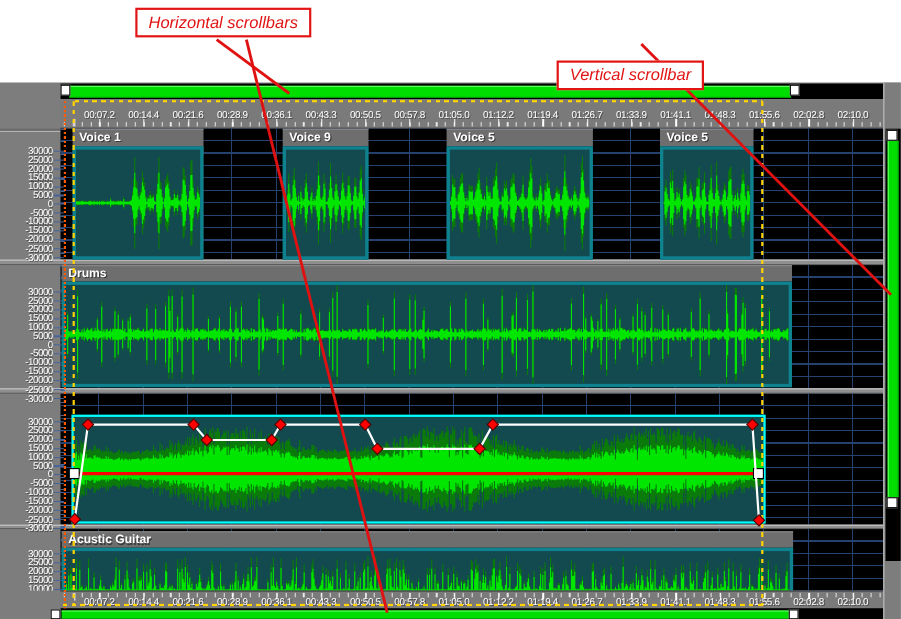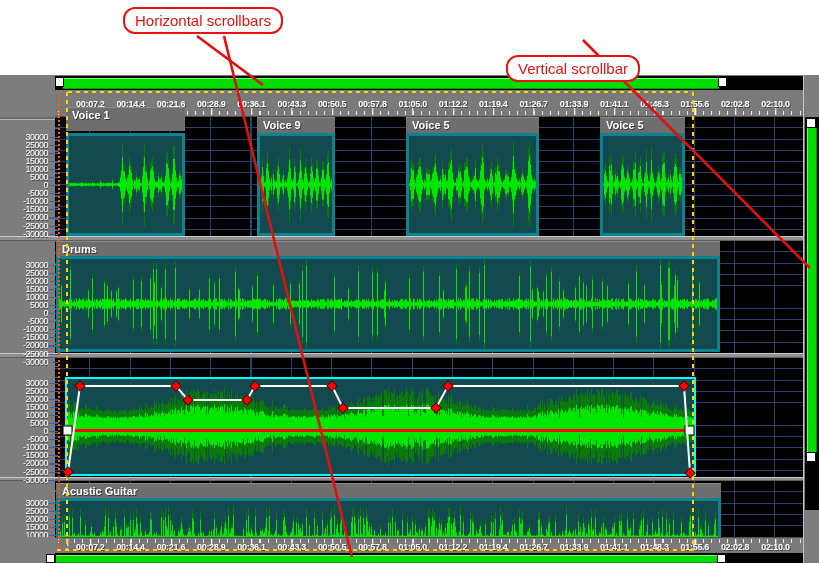--- a/index.html
+++ b/index.html
@@ -7,21 +7,21 @@
          font-family:"Liberation Sans",sans-serif;background:#ffffff;}
   
   #app{position:absolute;left:0;top:75px;width:819px;height:488px;background:#7d7d7d;overflow:hidden;}
   .abs{position:absolute;}
   
   .hscroll-track{background:#000;}
   .scroll-green{background:#00dd00;border-top:1px solid #66ff66;border-bottom:1px solid #009900;box-sizing:border-box;}
   .scroll-handle{background:#ffffff;border:1px solid #000;box-sizing:border-box;}
   
   .ruler{background:#7a7a7a;border-bottom:1px solid #4e4e4e;box-sizing:border-box;}
-  .rlabel{position:absolute;width:44px;text-align:center;font-size:9px;font-weight:bold;color:#ffffff;
+  .rlabel{position:absolute;width:44px;text-align:center;font-size:9px;font-weight:normal;color:#ffffff;
           text-shadow:1px 1px 0 #4a4a4a;letter-spacing:-0.3px;}
   .ticks-minor-b{position:absolute;left:0;bottom:1px;width:100%;height:4px;
       background:repeating-linear-gradient(90deg,#e8e8e8 0 1px,transparent 1px 8.06px);background-position-x:3px;}
   .ticks-major-b{position:absolute;left:0;bottom:1px;width:100%;height:7px;
       background:repeating-linear-gradient(90deg,#ffffff 0 1px,transparent 1px 40.3px);background-position-x:35.3px;}
   .ticks-minor-t{position:absolute;left:0;top:1px;width:100%;height:4px;
       background:repeating-linear-gradient(90deg,#e8e8e8 0 1px,transparent 1px 8.06px);background-position-x:3px;}
   .ticks-major-t{position:absolute;left:0;top:1px;width:100%;height:7px;
       background:repeating-linear-gradient(90deg,#ffffff 0 1px,transparent 1px 40.3px);background-position-x:35.3px;}
   
@@ -44,22 +44,22 @@
   .scale span{display:block;height:8.05px;line-height:8.05px;}
   .scale-ticks{width:9px;background:repeating-linear-gradient(180deg,#44639b 0 1px,transparent 1px 8.05px);
                background-position-y:3px;}
   .lstrip{background:repeating-linear-gradient(180deg,#44639b 0 1px,transparent 1px 11.3px);}
   
   .orange-dot-v{width:2px;background:repeating-linear-gradient(180deg,#ff5a00 0 2px,transparent 2px 4px);}
   .yellow-dash-v{width:2px;background:repeating-linear-gradient(180deg,#ffd400 0 4px,transparent 4px 8px);}
   .yellow-dash-h{height:2px;background:repeating-linear-gradient(90deg,#ffd400 0 4px,transparent 4px 8px);}
   .overlay-svg{position:absolute;left:0;top:0;pointer-events:none;}
   
-  .callout{position:absolute;background:#ffffff;border:2px solid #e21414;border-radius:12px;
-           color:#e21414;font-size:15px;padding:3px 10px;white-space:nowrap;z-index:70;}
+  .callout{position:absolute;background:#ffffff;border:2px solid #e21414;border-radius:0;
+           color:#e21414;font-size:15px;padding:3px 10px;white-space:nowrap;z-index:70;font-style:italic;}
   .groove{background:#6a6a6a;border-bottom:1px solid #b5b5b5;}
 </style>
 </head>
 <body>
 
 <div id="stage">
 
   <div id="app">
 
     <div class="abs hscroll-track" style="left:55px;top:1px;width:748px;height:14px;"></div>
@@ -150,21 +150,21 @@
     <div class="abs scale-ticks abs" style="left:49px;top:305px;height:105px;"></div>
     <div class="abs scale" style="left:0;top:424px;height:38px;">
         <span>30000</span>
         <span>25000</span>
         <span>20000</span>
         <span>15000</span>
         <span>10000</span>
       </div>
     <div class="abs scale-ticks abs" style="left:49px;top:425px;height:37px;"></div>
 
-    <div class="abs clip-header" style="left:66px;top:32px;width:119px;height:24px;">Voice 1</div>
+    <div class="abs clip-header" style="left:66px;top:42px;width:119px;height:24px;">Voice 1</div>
     <div class="abs clip-body" style="left:66px;top:58px;width:119px;height:103px;">
       <div class="wave"><svg width="113" height="97">
             <path d="M0.5 46.5V50.5M1.5 46.4V50.6M2.5 46.5V50.5M3.5 46.5V50.5M4.5 46.6V50.4M5.5 46.0V51.0M6.5 46.3V50.7M7.5 47.1V49.9M8.5 46.9V50.1M9.5 46.7V50.3M10.5 47.1V49.9M11.5 46.4V50.6M12.5 46.0V51.0M13.5 46.1V50.9M14.5 46.4V50.6M15.5 47.2V49.8M16.5 45.8V51.2M17.5 47.1V49.9M18.5 46.8V50.2M19.5 46.4V50.6M20.5 47.1V49.9M21.5 46.1V50.9M22.5 47.3V49.7M23.5 46.0V51.0M24.5 46.5V50.5M25.5 46.5V50.5M26.5 47.2V49.8M27.5 47.2V49.8M28.5 46.3V50.7M29.5 46.7V50.3M30.5 46.8V50.2M31.5 43.6V53.4M32.5 46.2V50.8M33.5 46.5V50.5M34.5 46.0V51.0M35.5 47.1V49.9M36.5 46.4V50.6M37.5 46.7V50.3M38.5 45.9V51.1M39.5 46.4V50.6M40.5 45.9V51.1M41.5 46.6V50.4M42.5 46.5V50.5M43.5 42.9V54.1M44.5 46.7V50.3M45.5 47.2V49.8M46.5 46.5V50.5M47.5 47.1V49.9M48.5 46.4V50.6M49.5 45.9V51.1M50.5 44.7V52.3M51.5 38.2V58.8M52.5 26.8V70.2M53.5 6.9V90.1M54.5 27.1V69.9M55.5 29.1V67.9M56.5 39.4V57.6M57.5 43.8V53.2M58.5 38.0V59.0M59.5 34.3V62.7M60.5 20.0V77.0M61.5 25.7V71.3M62.5 30.4V66.6M63.5 41.0V56.0M64.5 46.9V50.1M65.5 42.1V54.9M66.5 43.0V54.0M67.5 37.6V59.4M68.5 42.0V55.0M69.5 41.2V55.8M70.5 39.9V57.1M71.5 45.9V51.1M72.5 47.2V49.8M73.5 36.0V61.0M74.5 22.1V74.9M75.5 6.7V90.3M76.5 28.8V68.2M77.5 29.9V67.1M78.5 40.1V56.9M79.5 47.2V49.8M80.5 42.4V54.6M81.5 27.2V69.8M82.5 24.3V72.7M83.5 21.8V75.2M84.5 28.5V68.5M85.5 40.5V56.5M86.5 45.1V51.9M87.5 44.4V52.6M88.5 44.2V52.8M89.5 36.2V60.8M90.5 41.3V55.7M91.5 41.3V55.7M92.5 37.5V59.5M93.5 44.9V52.1M94.5 46.2V50.8M95.5 43.7V53.3M96.5 36.0V61.0M97.5 16.0V81.0M98.5 17.5V79.5M99.5 23.8V73.2M100.5 38.3V58.7M101.5 47.0V50.0M102.5 42.6V54.4M103.5 32.1V64.9M104.5 9.9V87.1M105.5 9.8V87.2M106.5 27.6V69.4M107.5 38.3V58.7M108.5 44.3V52.7M109.5 43.4V53.6M110.5 33.6V63.4M111.5 36.0V61.0M112.5 40.5V56.5" stroke="#0a7a0a" stroke-width="1" fill="none"></path>
             <path d="M0.5 47.2V49.8M1.5 47.1V49.9M2.5 47.2V49.8M3.5 47.2V49.8M4.5 47.3V49.7M5.5 46.9V50.1M6.5 47.0V50.0M7.5 47.5V49.5M8.5 47.4V49.6M9.5 47.3V49.7M10.5 47.6V49.4M11.5 47.1V49.9M12.5 46.9V50.1M13.5 46.9V50.1M14.5 47.1V49.9M15.5 47.7V49.3M16.5 46.7V50.3M17.5 47.6V49.4M18.5 47.4V49.6M19.5 47.1V49.9M20.5 47.6V49.4M21.5 46.9V50.1M22.5 47.7V49.3M23.5 46.9V50.1M24.5 47.2V49.8M25.5 47.2V49.8M26.5 47.6V49.4M27.5 47.7V49.3M28.5 47.1V49.9M29.5 47.3V49.7M30.5 47.4V49.6M31.5 45.3V51.7M32.5 47.0V50.0M33.5 47.2V49.8M34.5 46.9V50.1M35.5 47.6V49.4M36.5 47.1V49.9M37.5 47.3V49.7M38.5 46.8V50.2M39.5 47.1V49.9M40.5 46.8V50.2M41.5 47.3V49.7M42.5 47.2V49.8M43.5 44.8V52.2M44.5 47.3V49.7M45.5 47.6V49.4M46.5 47.2V49.8M47.5 47.6V49.4M48.5 47.1V49.9M49.5 46.8V50.2M50.5 46.0V51.0M51.5 41.7V55.3M52.5 34.2V62.8M53.5 21.0V76.0M54.5 34.4V62.6M55.5 35.7V61.3M56.5 42.5V54.5M57.5 45.4V51.6M58.5 41.6V55.4M59.5 39.1V57.9M60.5 29.7V67.3M61.5 33.4V63.6M62.5 36.6V60.4M63.5 43.5V53.5M64.5 47.4V49.6M65.5 44.3V52.7M66.5 44.9V52.1M67.5 41.3V55.7M68.5 44.2V52.8M69.5 43.7V53.3M70.5 42.8V54.2M71.5 46.8V50.2M72.5 47.6V49.4M73.5 40.3V56.7M74.5 31.1V65.9M75.5 20.9V76.1M76.5 35.5V61.5M77.5 36.2V60.8M78.5 43.0V54.0M79.5 47.7V49.3M80.5 44.4V52.6M81.5 34.5V62.5M82.5 32.5V64.5M83.5 30.9V66.1M84.5 35.3V61.7M85.5 43.2V53.8M86.5 46.3V50.7M87.5 45.8V51.2M88.5 45.7V51.3M89.5 40.4V56.6M90.5 43.8V53.2M91.5 43.8V53.2M92.5 41.2V55.8M93.5 46.1V50.9M94.5 47.0V50.0M95.5 45.3V51.7M96.5 40.3V56.7M97.5 27.1V69.9M98.5 28.0V69.0M99.5 32.2V64.8M100.5 41.7V55.3M101.5 47.5V49.5M102.5 44.6V52.4M103.5 37.7V59.3M104.5 23.0V74.0M105.5 23.0V74.0M106.5 34.7V62.3M107.5 41.8V55.2M108.5 45.7V51.3M109.5 45.2V51.8M110.5 38.7V58.3M111.5 40.2V56.8M112.5 43.2V53.8" stroke="#00e600" stroke-width="1" fill="none"></path>
           </svg></div>
     </div>
     <div class="abs clip-header" style="left:257px;top:42px;width:78px;height:16px;">Voice 9</div>
     <div class="abs clip-body" style="left:257px;top:58px;width:78px;height:103px;">
       <div class="wave"><svg width="72" height="97">
             <path d="M0.5 46.9V50.1M1.5 36.9V60.1M2.5 22.1V74.9M3.5 35.4V61.6M4.5 45.7V51.3M5.5 42.7V54.3M6.5 23.7V73.3M7.5 16.4V80.6M8.5 27.9V69.1M9.5 40.2V56.8M10.5 45.2V51.8M11.5 39.0V58.0M12.5 47.2V49.8M13.5 33.1V63.9M14.5 41.6V55.4M15.5 45.3V51.7M16.5 43.0V54.0M17.5 27.5V69.5M18.5 21.3V75.7M19.5 33.0V64.0M20.5 44.6V52.4M21.5 46.0V51.0M22.5 39.8V57.2M23.5 33.9V63.1M24.5 46.0V51.0M25.5 43.1V53.9M26.5 45.3V51.7M27.5 38.8V58.2M28.5 29.6V67.4M29.5 10.8V86.2M30.5 23.7V73.3M31.5 42.1V54.9M32.5 44.3V52.7M33.5 39.8V57.2M34.5 22.0V75.0M35.5 29.0V68.0M36.5 47.1V49.9M37.5 46.3V50.7M38.5 42.0V55.0M39.5 30.4V66.6M40.5 12.1V84.9M41.5 27.7V69.3M42.5 41.1V55.9M43.5 44.6V52.4M44.5 32.6V64.4M45.5 22.7V74.3M46.5 31.2V65.8M47.5 39.5V57.5M48.5 46.0V51.0M49.5 43.6V53.4M50.5 31.7V65.3M51.5 20.9V76.1M52.5 28.5V68.5M53.5 39.3V57.7M54.5 44.2V52.8M55.5 38.4V58.6M56.5 24.4V72.6M57.5 24.1V72.9M58.5 35.0V62.0M59.5 45.1V51.9M60.5 46.2V50.8M61.5 38.5V58.5M62.5 25.9V71.1M63.5 25.7V71.3M64.5 39.5V57.5M65.5 43.3V53.7M66.5 33.9V63.1M67.5 18.0V79.0M68.5 14.6V82.4M69.5 35.8V61.2M70.5 45.4V51.6M71.5 41.1V55.9" stroke="#0a7a0a" stroke-width="1" fill="none"></path>

